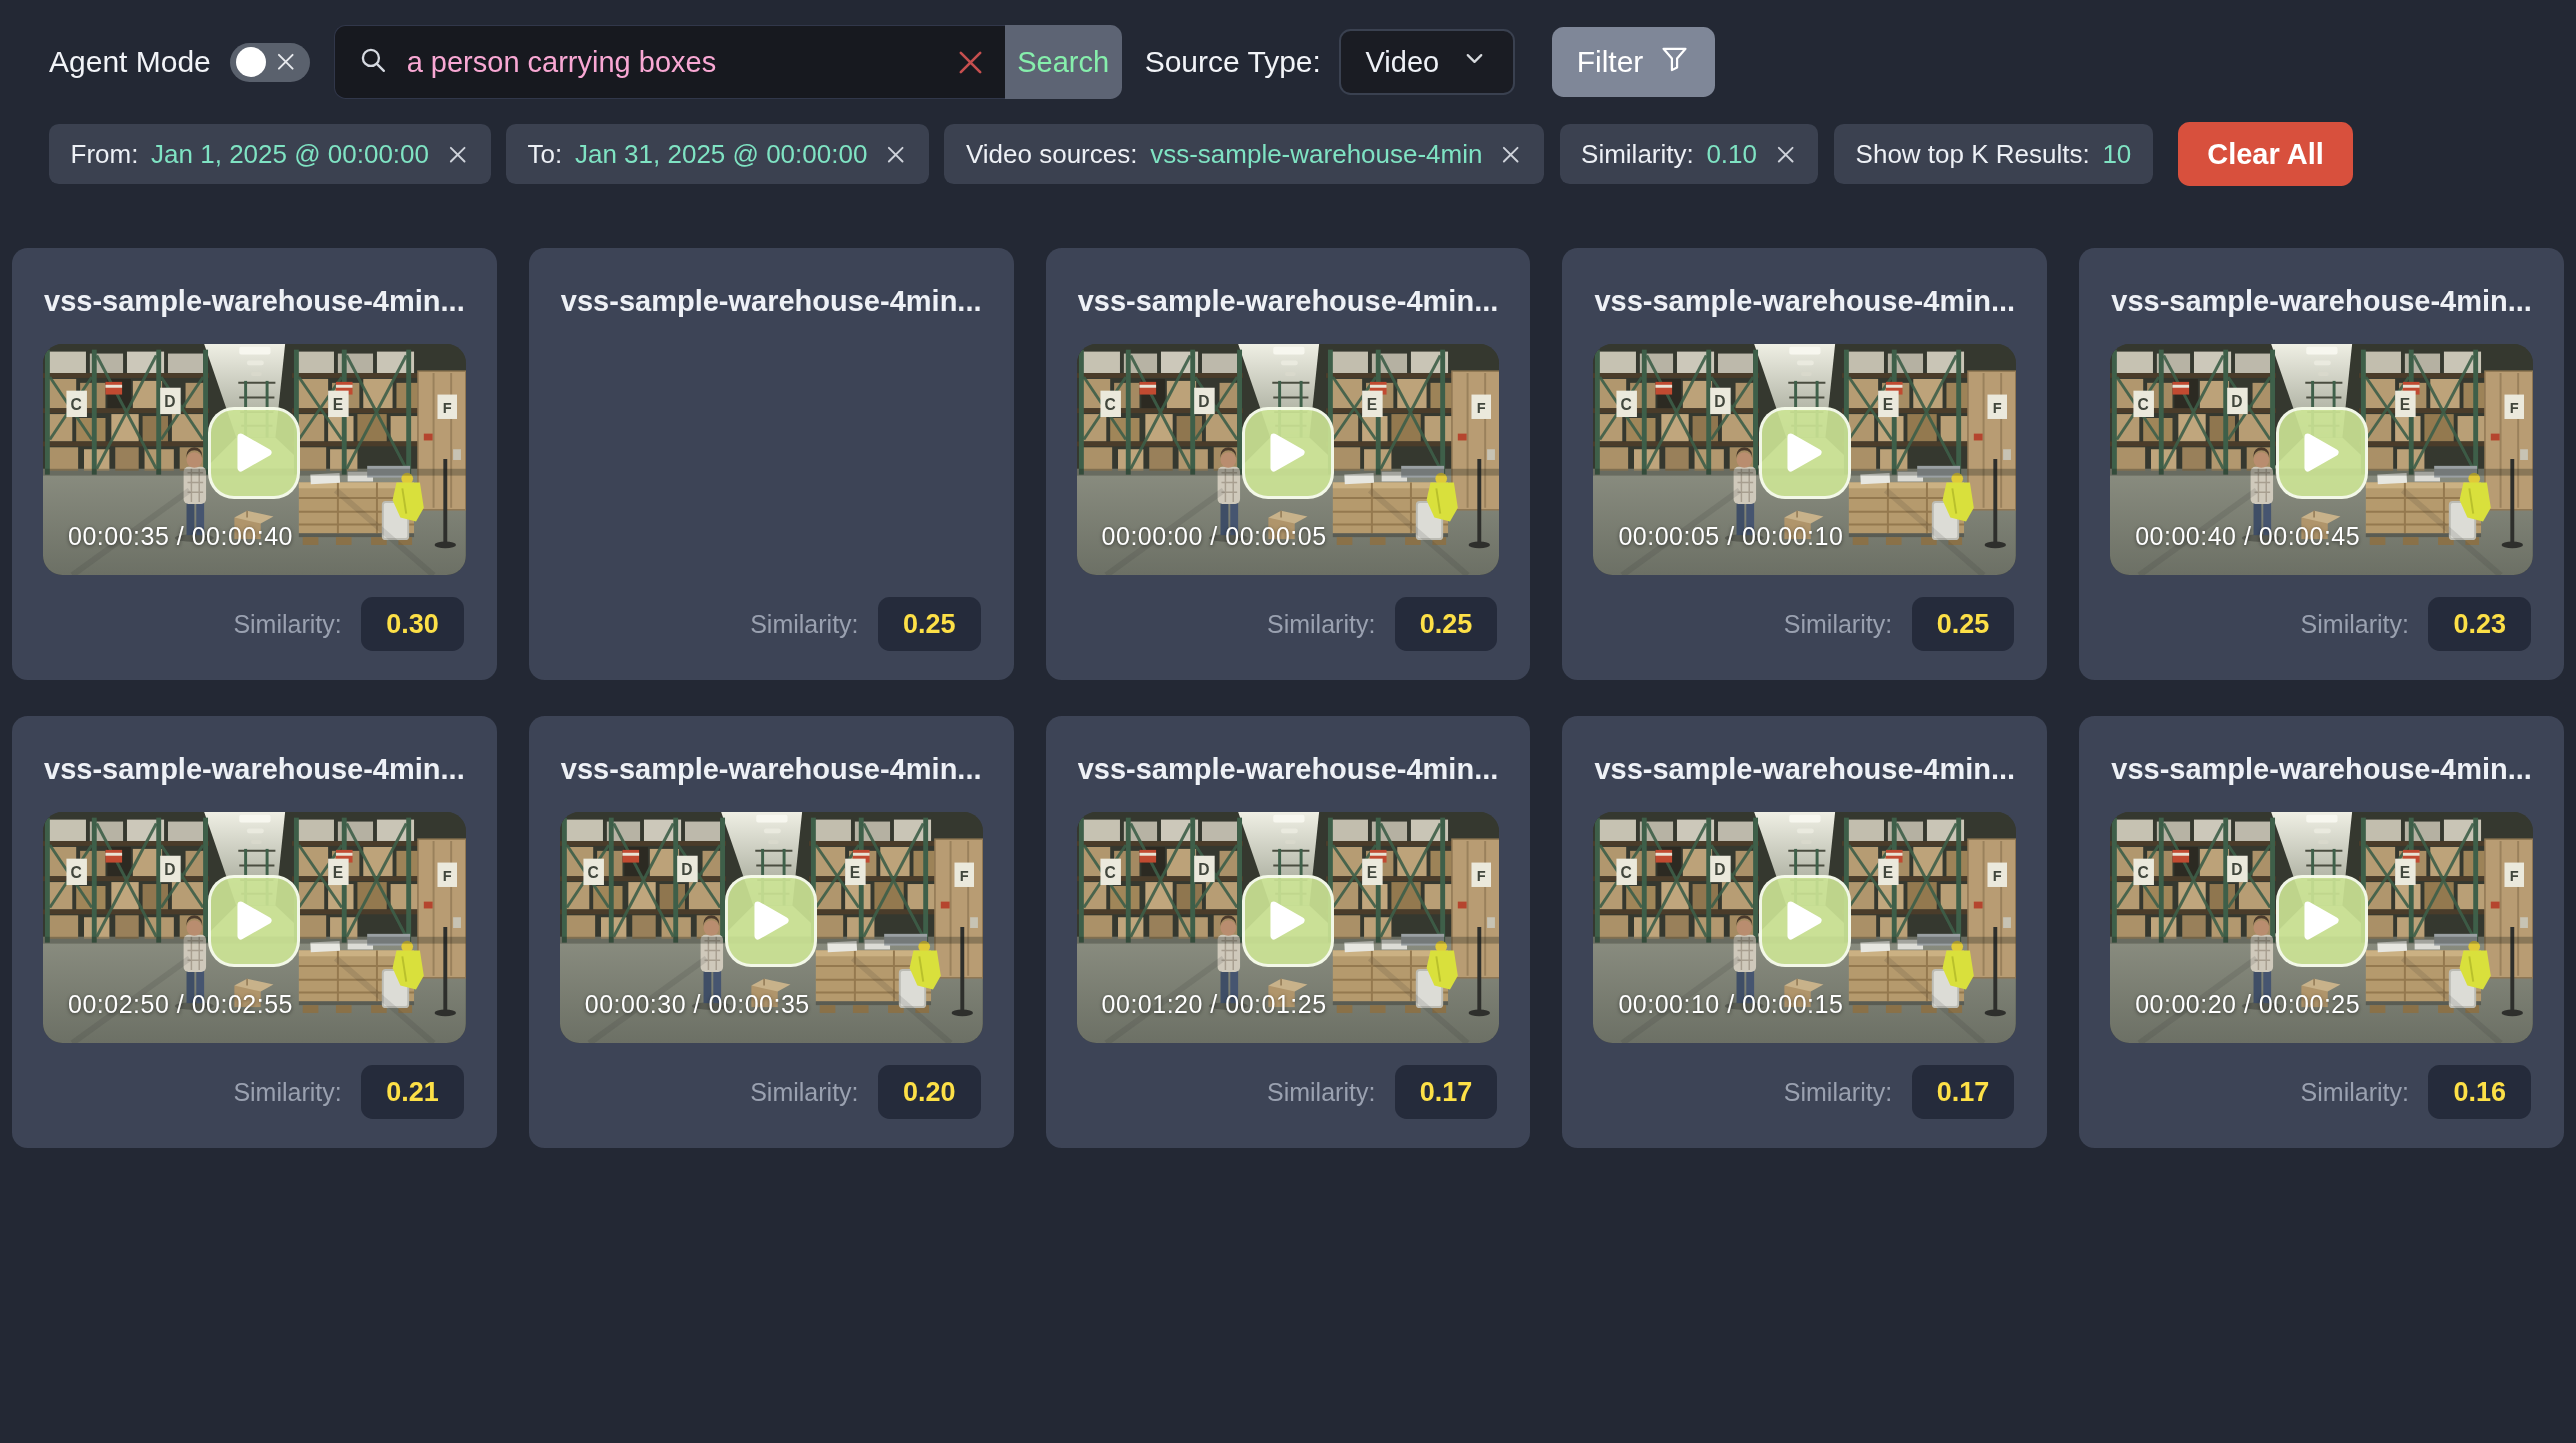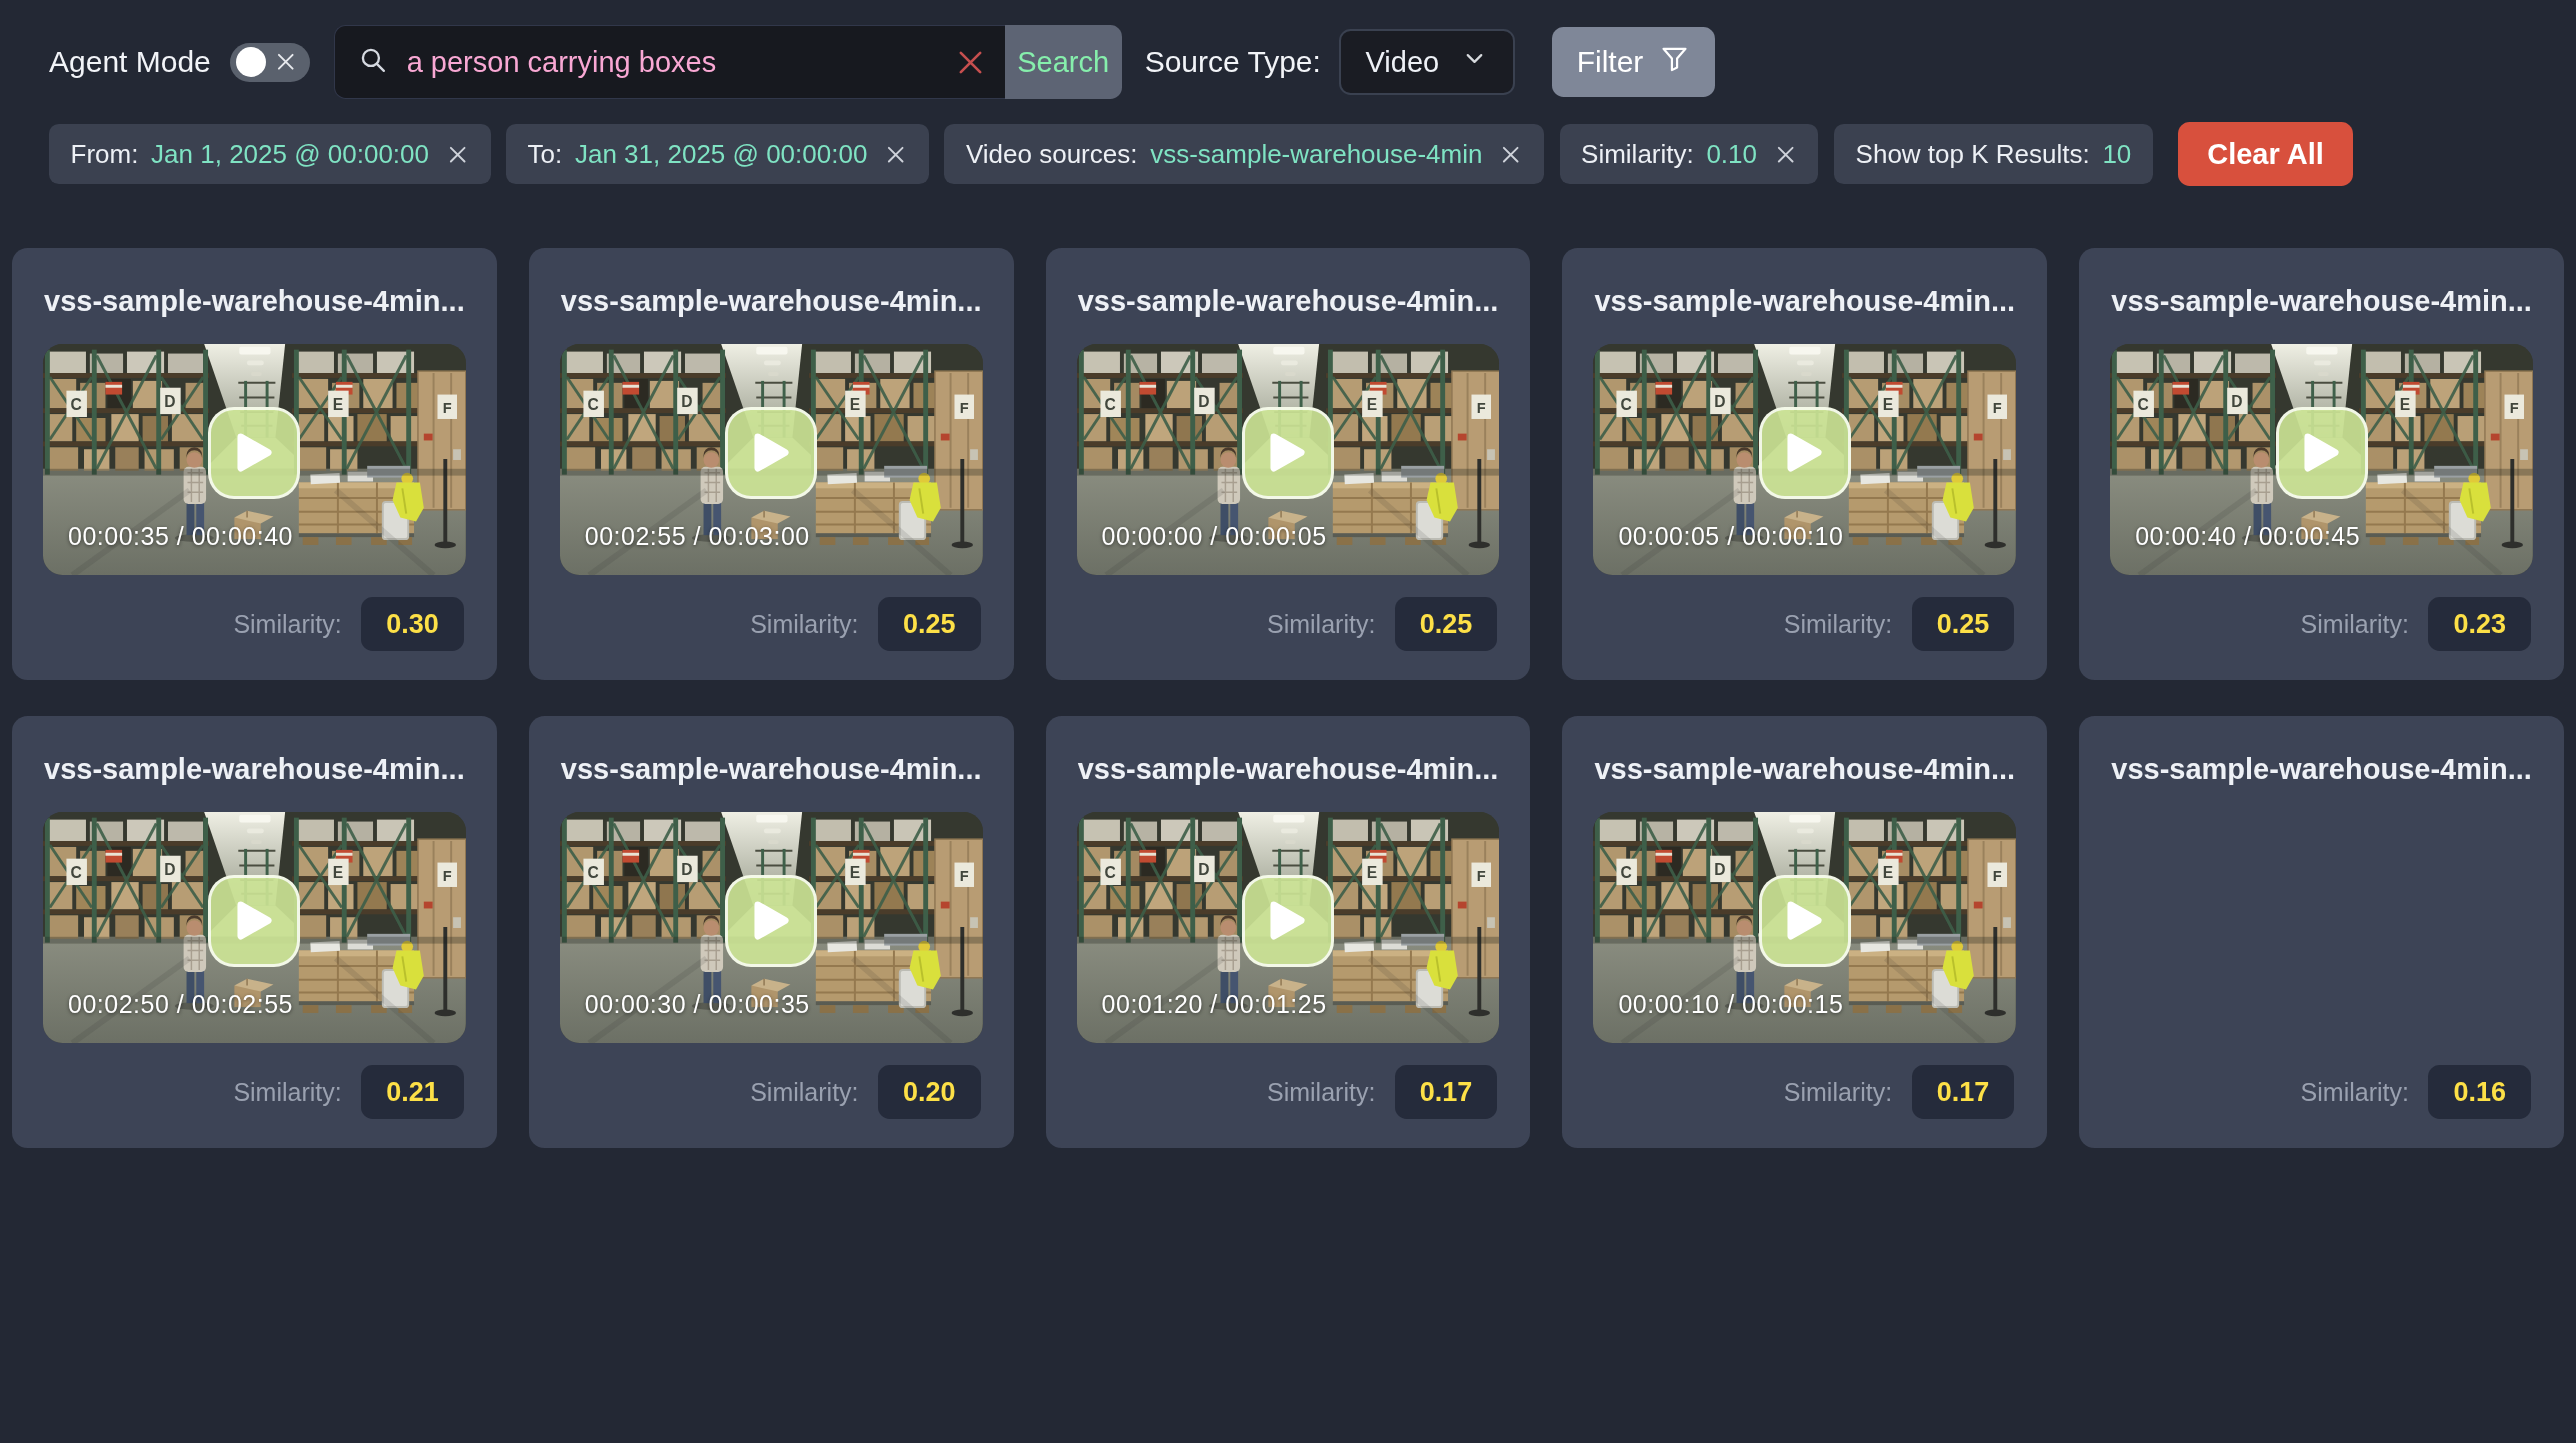--- a/index.html
+++ b/index.html
@@ -396,31 +396,20 @@
       <div class="timecode">00:00:35 / 00:00:40</div>
     </div>
     <div class="sim-row">
       <span class="sim-label">Similarity:</span>
       <span class="sim-badge">0.30</span>
     </div>
   </div>
 
   <div class="card">
     <div class="card-title">vss-sample-warehouse-4min...</div>
-    <div class="thumb-wrap">
-      <svg class="thumb-svg" viewBox="0 0 433 237" preserveAspectRatio="xMidYMid slice">
-        <use href="#warehouse-scene"></use>
-      </svg>
-      <div class="play-overlay">
-        <svg width="37" height="41" viewBox="0 0 38 42">
-          <polygon points="5,5 33,21 5,37" fill="#ffffff" stroke="#ffffff" stroke-width="7" stroke-linejoin="round"></polygon>
-        </svg>
-      </div>
-      <div class="timecode">00:02:55 / 00:03:00</div>
-    </div>
     <div class="sim-row">
       <span class="sim-label">Similarity:</span>
       <span class="sim-badge">0.25</span>
     </div>
   </div>
 
   <div class="card">
     <div class="card-title">vss-sample-warehouse-4min...</div>
     <div class="thumb-wrap">
       <svg class="thumb-svg" viewBox="0 0 433 237" preserveAspectRatio="xMidYMid slice">
@@ -548,19 +537,30 @@
       <div class="timecode">00:00:10 / 00:00:15</div>
     </div>
     <div class="sim-row">
       <span class="sim-label">Similarity:</span>
       <span class="sim-badge">0.17</span>
     </div>
   </div>
 
   <div class="card">
     <div class="card-title">vss-sample-warehouse-4min...</div>
+    <div class="thumb-wrap">
+      <svg class="thumb-svg" viewBox="0 0 433 237" preserveAspectRatio="xMidYMid slice">
+        <use href="#warehouse-scene"></use>
+      </svg>
+      <div class="play-overlay">
+        <svg width="37" height="41" viewBox="0 0 38 42">
+          <polygon points="5,5 33,21 5,37" fill="#ffffff" stroke="#ffffff" stroke-width="7" stroke-linejoin="round"></polygon>
+        </svg>
+      </div>
+      <div class="timecode">00:00:20 / 00:00:25</div>
+    </div>
     <div class="sim-row">
       <span class="sim-label">Similarity:</span>
       <span class="sim-badge">0.16</span>
     </div>
   </div>
 </div>
 
 
 </body></html>

